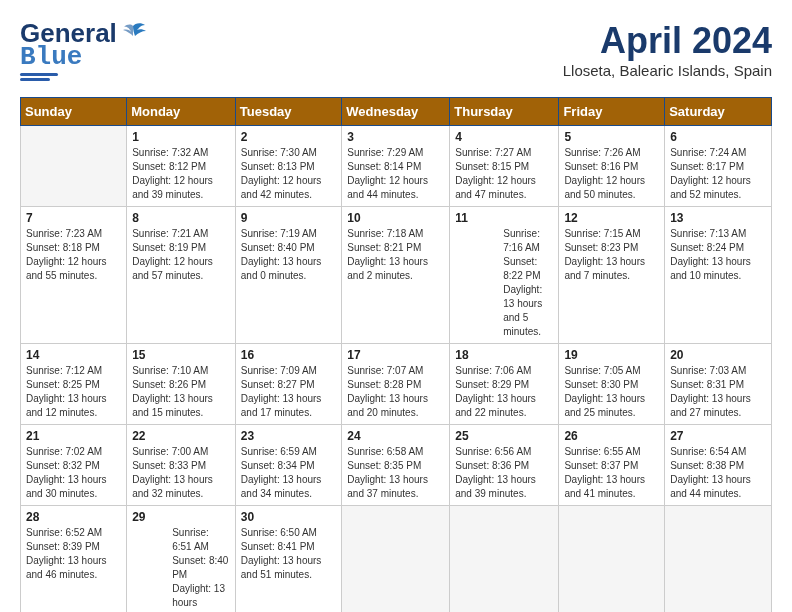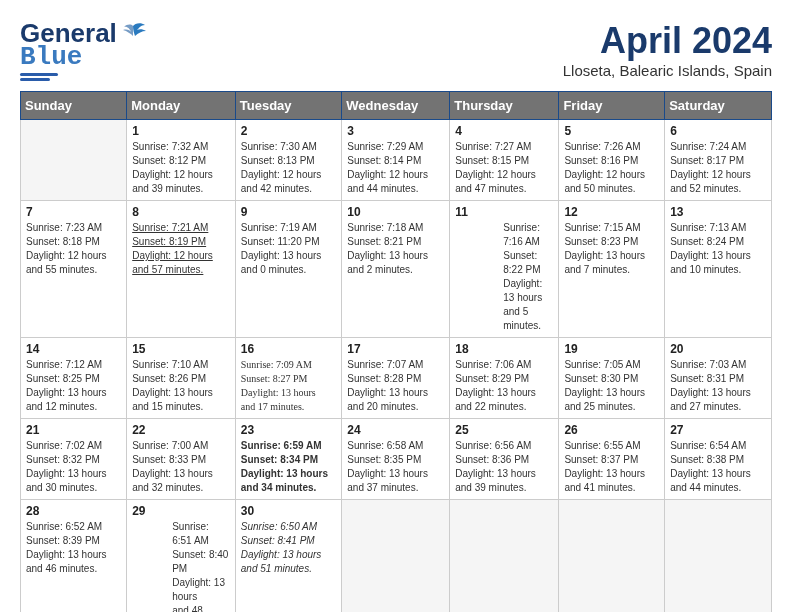--- a/index.html
+++ b/index.html
@@ -7,21 +7,21 @@
       font-family: Arial, sans-serif;
       background: #fff;
       width: 792px;
       min-height: 612px;
       padding: 20px;
     }
     .header-area {
       display: flex;
       justify-content: space-between;
       align-items: flex-start;
-      margin-bottom: 10px;
+      margin-bottom: 16px;
     }
     .logo {
       display: flex;
       flex-direction: column;
       align-items: flex-start;
     }
     .title-area {
       text-align: right;
     }
     .month-title {
@@ -32,21 +32,21 @@
     .location {
       font-size: 15px;
       color: #333;
     }
     .calendar {
       width: 100%;
       border-collapse: collapse;
       border: 1px solid #ccc;
     }
     .calendar th {
-      background: #737373;
+      background: #a16207;
       color: #fff;
       font-size: 13px;
       padding: 6px 4px;
       text-align: left;
       border: 1px solid #1a4a8a;
     }
     .calendar td {
       vertical-align: top;
       border: 1px solid #ccc;
       padding: 4px 5px;
@@ -181,29 +181,29 @@
       <tr>
         <td>
           <span class="day-number">7</span>
           <div class="day-info" style="white-space: pre-line;">Sunrise: 7:23 AM
 Sunset: 8:18 PM
 Daylight: 12 hours
 and 55 minutes.</div>
         </td>
         <td>
           <span class="day-number">8</span>
-          <div class="day-info" style="white-space: pre-line; text-decoration: underline;">Sunrise: 7:21 AM
+          <div class="day-info" style="white-space: pre-line;">Sunrise: 7:21 AM
 Sunset: 8:19 PM
 Daylight: 12 hours
 and 57 minutes.</div>
         </td>
         <td>
           <span class="day-number">9</span>
           <div class="day-info" style="white-space: pre-line;">Sunrise: 7:19 AM
-Sunset: 11:20 PM
+Sunset: 8:40 PM
 Daylight: 13 hours
 and 0 minutes.</div>
         </td>
         <td>
           <span class="day-number">10</span>
           <div class="day-info" style="white-space: pre-line;">Sunrise: 7:18 AM
 Sunset: 8:21 PM
 Daylight: 13 hours
 and 2 minutes.</div>
         </td>
@@ -239,21 +239,21 @@
         </td>
         <td>
           <span class="day-number">15</span>
           <div class="day-info" style="white-space: pre-line;">Sunrise: 7:10 AM
 Sunset: 8:26 PM
 Daylight: 13 hours
 and 15 minutes.</div>
         </td>
         <td>
           <span class="day-number">16</span>
-          <div class="day-info" style="white-space: pre-line; font-family: Liberation Serif, serif;">Sunrise: 7:09 AM
+          <div class="day-info" style="white-space: pre-line;">Sunrise: 7:09 AM
 Sunset: 8:27 PM
 Daylight: 13 hours
 and 17 minutes.</div>
         </td>
         <td>
           <span class="day-number">17</span>
           <div class="day-info" style="white-space: pre-line;">Sunrise: 7:07 AM
 Sunset: 8:28 PM
 Daylight: 13 hours
 and 20 minutes.</div>
@@ -290,21 +290,21 @@
         </td>
         <td>
           <span class="day-number">22</span>
           <div class="day-info" style="white-space: pre-line;">Sunrise: 7:00 AM
 Sunset: 8:33 PM
 Daylight: 13 hours
 and 32 minutes.</div>
         </td>
         <td>
           <span class="day-number">23</span>
-          <div class="day-info" style="white-space: pre-line; font-weight: bold;">Sunrise: 6:59 AM
+          <div class="day-info" style="white-space: pre-line;">Sunrise: 6:59 AM
 Sunset: 8:34 PM
 Daylight: 13 hours
 and 34 minutes.</div>
         </td>
         <td>
           <span class="day-number">24</span>
           <div class="day-info" style="white-space: pre-line;">Sunrise: 6:58 AM
 Sunset: 8:35 PM
 Daylight: 13 hours
 and 37 minutes.</div>
@@ -341,21 +341,21 @@
         </td>
         <td>
           <span class="day-number">29</span>
           <div class="day-info" style="white-space: pre-line; margin-left: 40px;">Sunrise: 6:51 AM
 Sunset: 8:40 PM
 Daylight: 13 hours
 and 48 minutes.</div>
         </td>
         <td>
           <span class="day-number">30</span>
-          <div class="day-info" style="white-space: pre-line; font-style: italic;">Sunrise: 6:50 AM
+          <div class="day-info" style="white-space: pre-line;">Sunrise: 6:50 AM
 Sunset: 8:41 PM
 Daylight: 13 hours
 and 51 minutes.</div>
         </td>
         <td class="empty"></td>
         <td class="empty"></td>
         <td class="empty"></td>
         <td class="empty"></td>
       </tr>
     </tbody>

